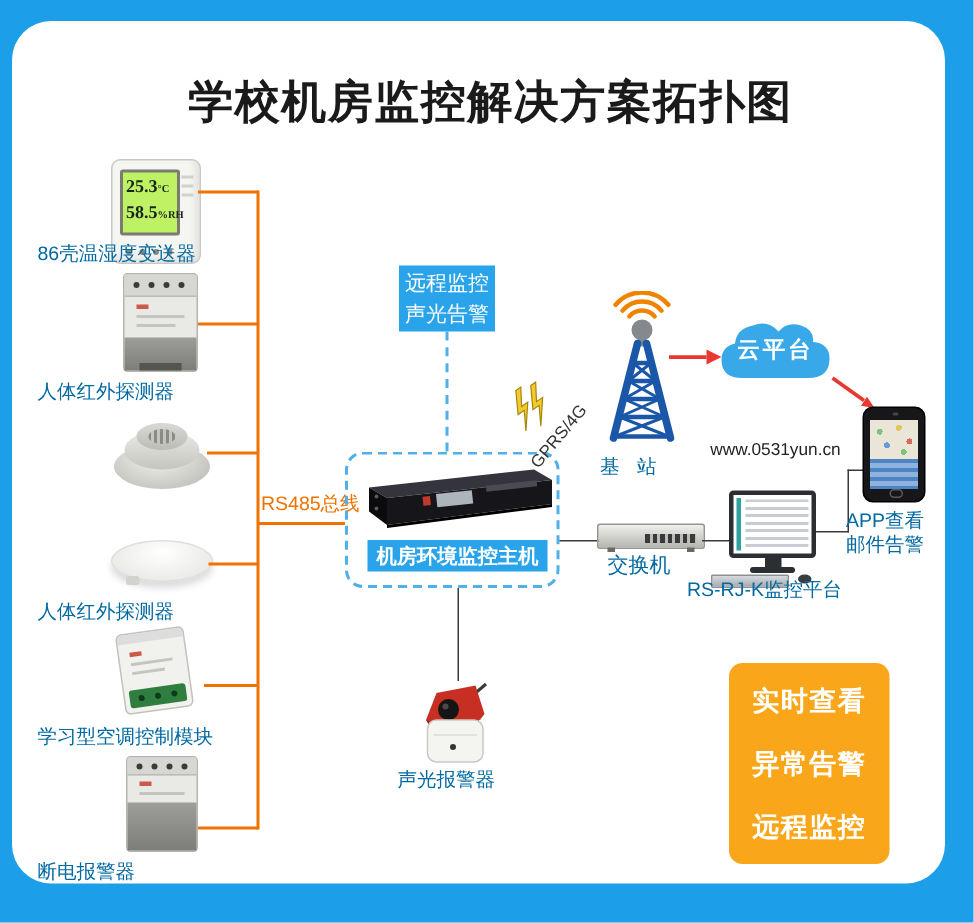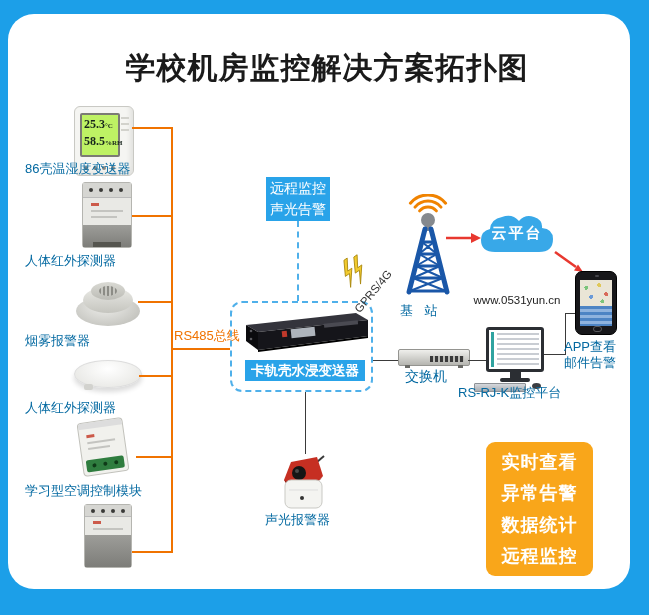--- a/index.html
+++ b/index.html
@@ -112,21 +112,20 @@
       <div class="din-slot"></div>
     </div>
     <div class="abs lbl" style="left:17px;top:238px;width:160px;">人体红外探测器</div>
 
     <div class="abs" style="left:68px;top:266px;width:64px;height:48px;">
       <div class="abs smoke-base"></div>
       <div class="abs smoke-mid"></div>
       <div class="abs smoke-top"></div>
       <div class="abs smoke-mesh"></div>
     </div>
-    <div class="abs lbl" style="left:17px;top:318px;width:160px;">烟雾报警器</div>
 
     <div class="abs pir"></div>
     <div class="abs pir-nub"></div>
     <div class="abs lbl" style="left:17px;top:385px;width:160px;">人体红外探测器</div>
 
     <div class="abs" style="left:72px;top:406px;width:54px;height:58px;">
       <div class="ac-inner">
         <div style="position:absolute;left:0;top:0;width:100%;height:6px;background:#dddddd;border-radius:3px 3px 0 0;"></div>
         <div class="reddot" style="left:7px;top:12px;"></div>
         <div class="din-line" style="left:7px;top:19px;width:28px;"></div>
@@ -143,20 +142,21 @@
     <div class="abs din" style="left:76px;top:490px;width:48px;height:64px;">
       <div class="din-term" style="height:11px;"></div>
       <div class="dot" style="left:6px;top:4px;"></div>
         <div class="dot" style="left:16px;top:4px;"></div>
         <div class="dot" style="left:26px;top:4px;"></div>
         <div class="dot" style="left:36px;top:4px;"></div>
       <div class="reddot" style="left:8px;top:16px;"></div>
       <div class="din-line" style="left:8px;top:23px;width:30px;"></div>
       <div class="din-bottom" style="height:32px;"></div>
     </div>
+    <div class="abs lbl" style="left:17px;top:558px;width:160px;">断电报警器</div>
 
     <div class="abs oline" style="left:124px;top:113px;width:40px;height:2px;"></div>
     <div class="abs oline" style="left:124px;top:201px;width:40px;height:2px;"></div>
     <div class="abs oline" style="left:130px;top:287px;width:34px;height:2px;"></div>
     <div class="abs oline" style="left:131px;top:361px;width:33px;height:2px;"></div>
     <div class="abs oline" style="left:128px;top:442px;width:36px;height:2px;"></div>
     <div class="abs oline" style="left:124px;top:537px;width:40px;height:2px;"></div>
     <div class="abs oline" style="left:163px;top:113px;width:2px;height:426px;"></div>
     <div class="abs oline" style="left:164px;top:334px;width:58px;height:2px;"></div>
     <div class="abs rs485">RS485总线</div>
@@ -172,21 +172,21 @@
       <polygon points="10,17 120,5 132,12 22,24" fill="#34343c"></polygon>
       <polygon points="22,24 132,12 132,28 22,42" fill="#15151a"></polygon>
       <polygon points="10,17 22,24 22,42 10,33" fill="#0b0b0e"></polygon>
       <circle cx="15" cy="23" r="1.3" fill="#5a5a5f"></circle>
         <circle cx="15" cy="31" r="1.3" fill="#5a5a5f"></circle>
       <rect x="55" y="20" width="24" height="9" fill="#aeb4bc" transform="rotate(-6 67 24)"></rect>
       <rect x="46" y="23" width="5" height="6" fill="#c0392b" transform="rotate(-6 48 26)"></rect>
       <rect x="88" y="14" width="34" height="4" fill="#4a4a52" transform="rotate(-6 105 16)"></rect>
       <polygon points="22,42 132,28 132,30 22,44" fill="#000000"></polygon>
     </svg>
-    <div class="abs bluechip" style="left:237px;top:346px;width:120px;height:21px;font-size:13.5px;font-weight:600;line-height:21px;">卡轨壳水浸变送器</div>
+    <div class="abs bluechip" style="left:237px;top:346px;width:120px;height:21px;font-size:13.5px;font-weight:600;line-height:21px;">机房环境监控主机</div>
 
     <svg class="abs" style="left:330px;top:238px;" width="40" height="36" viewBox="0 0 40 36">
       <g transform="rotate(-35 20 18)">
         <polygon points="14,2 6,16 11,16 4,28 16,13 11,13 18,2" fill="#F2CB2E" stroke="#A8860B" stroke-width="0.8"></polygon>
         <polygon points="24,5 16,19 21,19 14,31 26,16 21,16 28,5" fill="#F2CB2E" stroke="#A8860B" stroke-width="0.8"></polygon>
       </g>
     </svg>
     <div class="abs gprs">GPRS/4G</div>
 
     <svg class="abs" style="left:386px;top:180px;" width="68" height="108" viewBox="0 0 68 108">
@@ -263,18 +263,17 @@
       <circle cx="17" cy="19" r="2" fill="#4a4a4a"></circle>
       <rect x="5" y="28" width="37" height="28" rx="6" fill="#f4f4f1" stroke="#c9c9c4"></rect>
       <line x1="9" y1="38" x2="38" y2="38" stroke="#dddddd"></line>
       <circle cx="22" cy="46" r="2" fill="#333333"></circle>
     </svg>
     <div class="abs lbl" style="left:257px;top:497px;width:80px;">声光报警器</div>
 
     <div class="abs features">
       <div>实时查看</div>
       <div>异常告警</div>
-      <div>数据统计</div>
       <div>远程监控</div>
     </div>
 
   </div>
 </div>
 
 </body></html>

